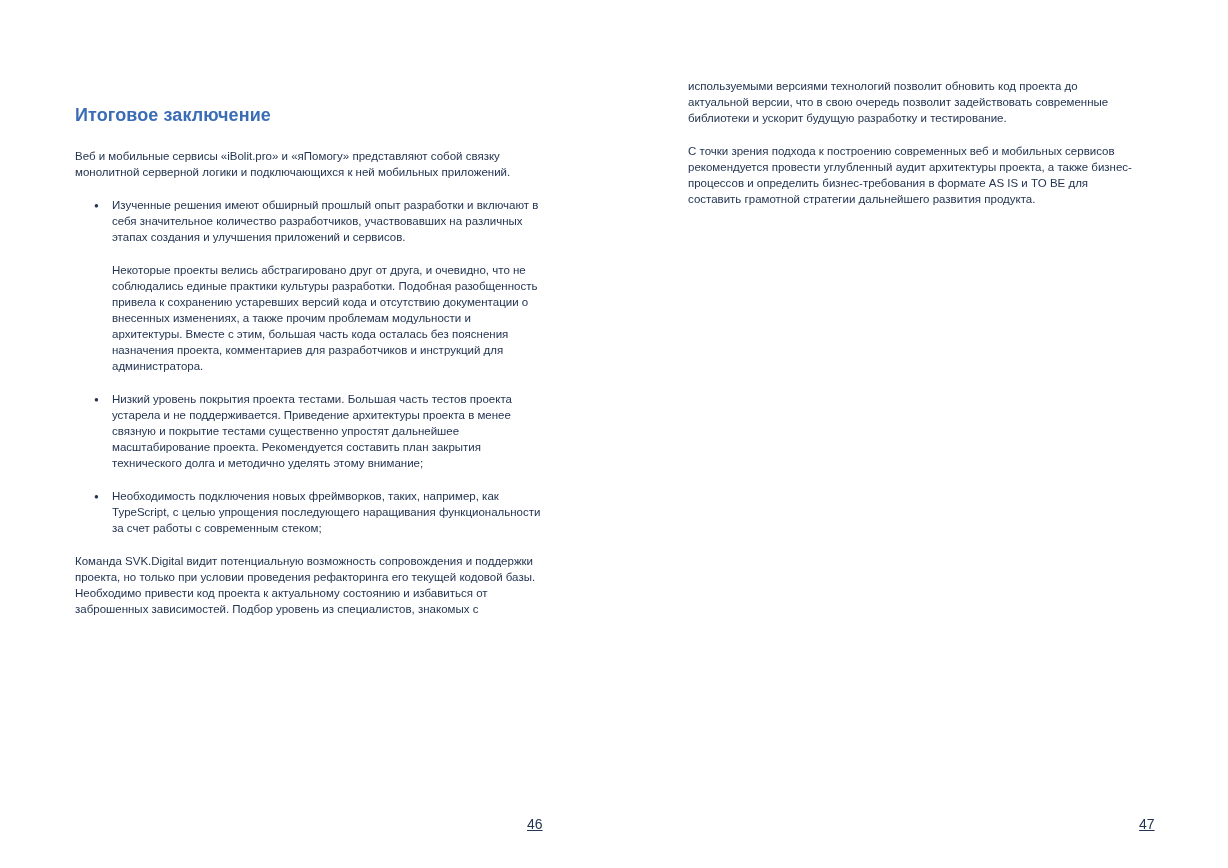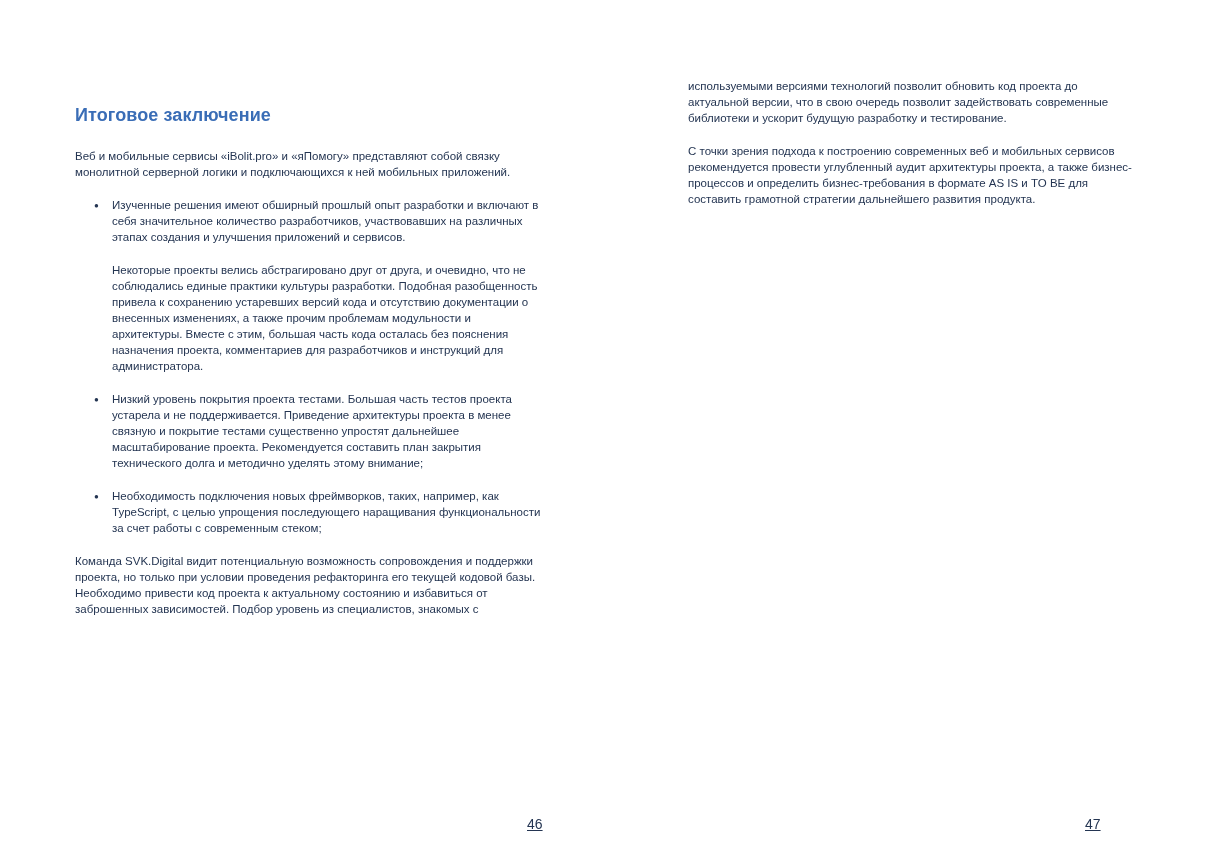--- a/index.html
+++ b/index.html
@@ -65,21 +65,21 @@
     position: absolute;
     font-size: 14px;
     color: #243552;
     text-decoration: underline;
   }
   .pageno-left {
     left: 527px;
     top: 816px;
   }
   .pageno-right {
-    left: 1085px;
+    left: 1139px;
     top: 816px;
   }
 </style>
 </head>
 <body>
 
 <div class="spread">
 
   <div class="col-left">
     <h1 class="doc-heading">Итоговое заключение</h1>

